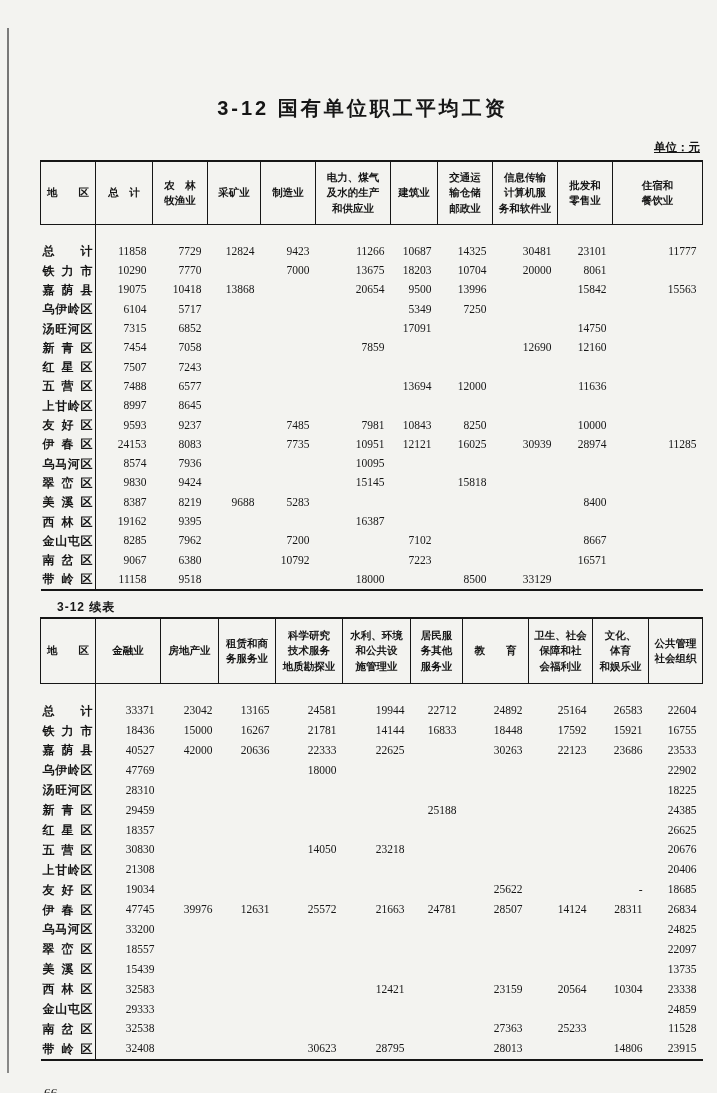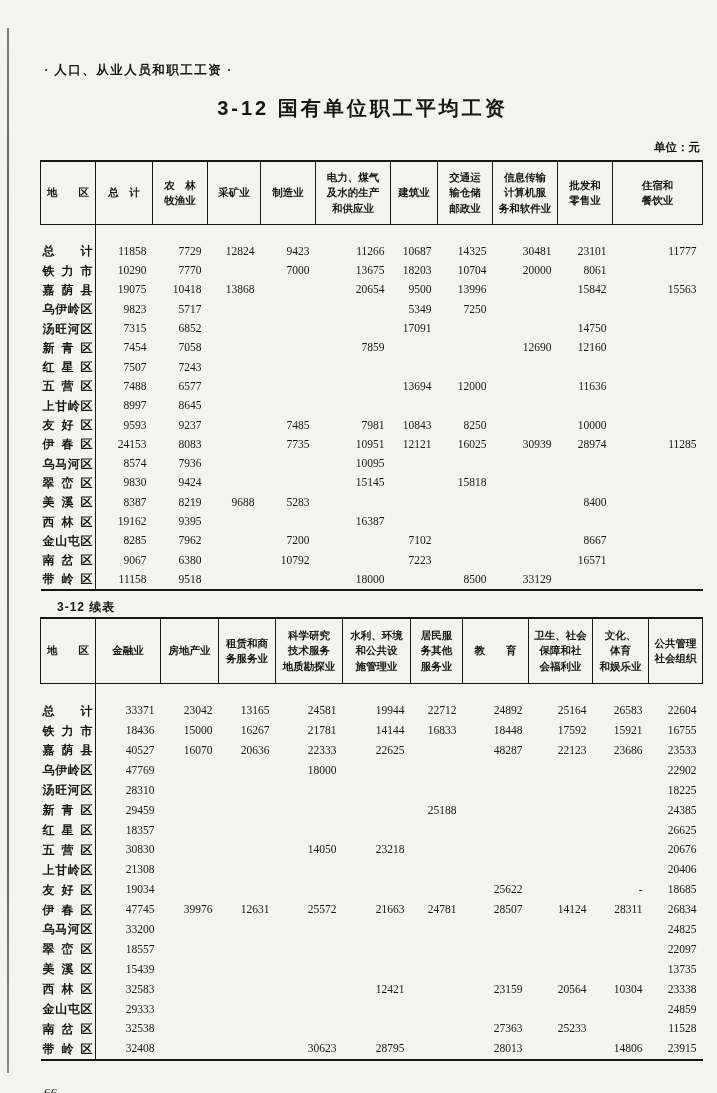--- a/index.html
+++ b/index.html
@@ -29,20 +29,21 @@
   .title{
     position:absolute;left:4px;top:95px;width:100%;
     text-align:center;margin:0;
     font-family:"Liberation Sans", sans-serif;
     font-size:20px;font-weight:bold;letter-spacing:3px;
   }
   .unit{
     position:absolute;right:17px;top:140px;
     font-size:11.5px;font-weight:bold;
     font-family:"Liberation Sans", sans-serif;
+    text-decoration:underline;
   }
   .cont-caption{
     position:absolute;left:57px;top:599px;
     font-size:12px;font-weight:bold;
     font-family:"Liberation Sans", sans-serif;letter-spacing:1px;
   }
   .page-number{
     position:absolute;left:44px;top:1051px;
     font-size:13.5px;font-family:"Liberation Serif", serif;margin-top:34px;
   }
@@ -91,21 +92,20 @@
   .t2 col.c3{width:57px}.t2 col.c4{width:67px}.t2 col.c5{width:68px}
   .t2 col.c6{width:52px}.t2 col.c7{width:66px}.t2 col.c8{width:64px}
   .t2 col.c9{width:56px}.t2 col.c10{width:54px}
 </style>
 </head>
 <body>
 
 <div class="page">
   <div class="scan-edge"></div>
 
-  <div class="running-head">·  人口、从业人员和职工工资  ·</div>
 
   <h1 class="title">3-12  国有单位职工平均工资</h1>
 
   <div class="unit">单位：元</div>
 
   <table class="t t1">
     <colgroup>
       <col class="c0">
         <col class="c1">
         <col class="c2">
@@ -177,21 +177,21 @@
           <td class="num"></td>
           <td class="num">20654</td>
           <td class="num">9500</td>
           <td class="num">13996</td>
           <td class="num"></td>
           <td class="num">15842</td>
           <td class="num">15563</td>
         </tr>
         <tr>
           <td class="region"><span class="rn">乌伊岭区</span></td>
-          <td class="num">9823</td>
+          <td class="num">6104</td>
           <td class="num">5717</td>
           <td class="num"></td>
           <td class="num"></td>
           <td class="num"></td>
           <td class="num">5349</td>
           <td class="num">7250</td>
           <td class="num"></td>
           <td class="num"></td>
           <td class="num"></td>
         </tr>
@@ -446,26 +446,26 @@
           <td class="num">14144</td>
           <td class="num">16833</td>
           <td class="num">18448</td>
           <td class="num">17592</td>
           <td class="num">15921</td>
           <td class="num">16755</td>
         </tr>
         <tr>
           <td class="region"><span class="rn">嘉荫县</span></td>
           <td class="num">40527</td>
-          <td class="num">16070</td>
+          <td class="num">42000</td>
           <td class="num">20636</td>
           <td class="num">22333</td>
           <td class="num">22625</td>
           <td class="num"></td>
-          <td class="num">48287</td>
+          <td class="num">30263</td>
           <td class="num">22123</td>
           <td class="num">23686</td>
           <td class="num">23533</td>
         </tr>
         <tr>
           <td class="region"><span class="rn">乌伊岭区</span></td>
           <td class="num">47769</td>
           <td class="num"></td>
           <td class="num"></td>
           <td class="num">18000</td>

